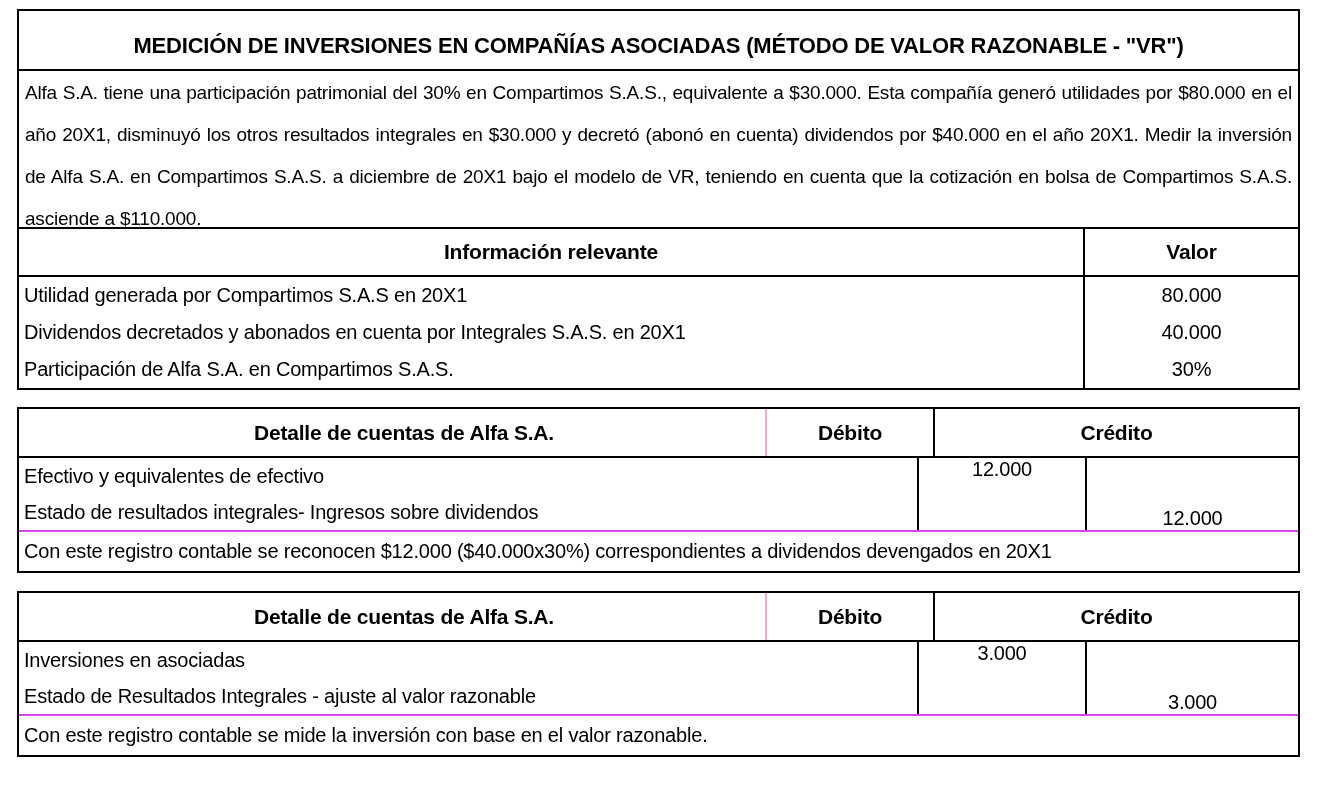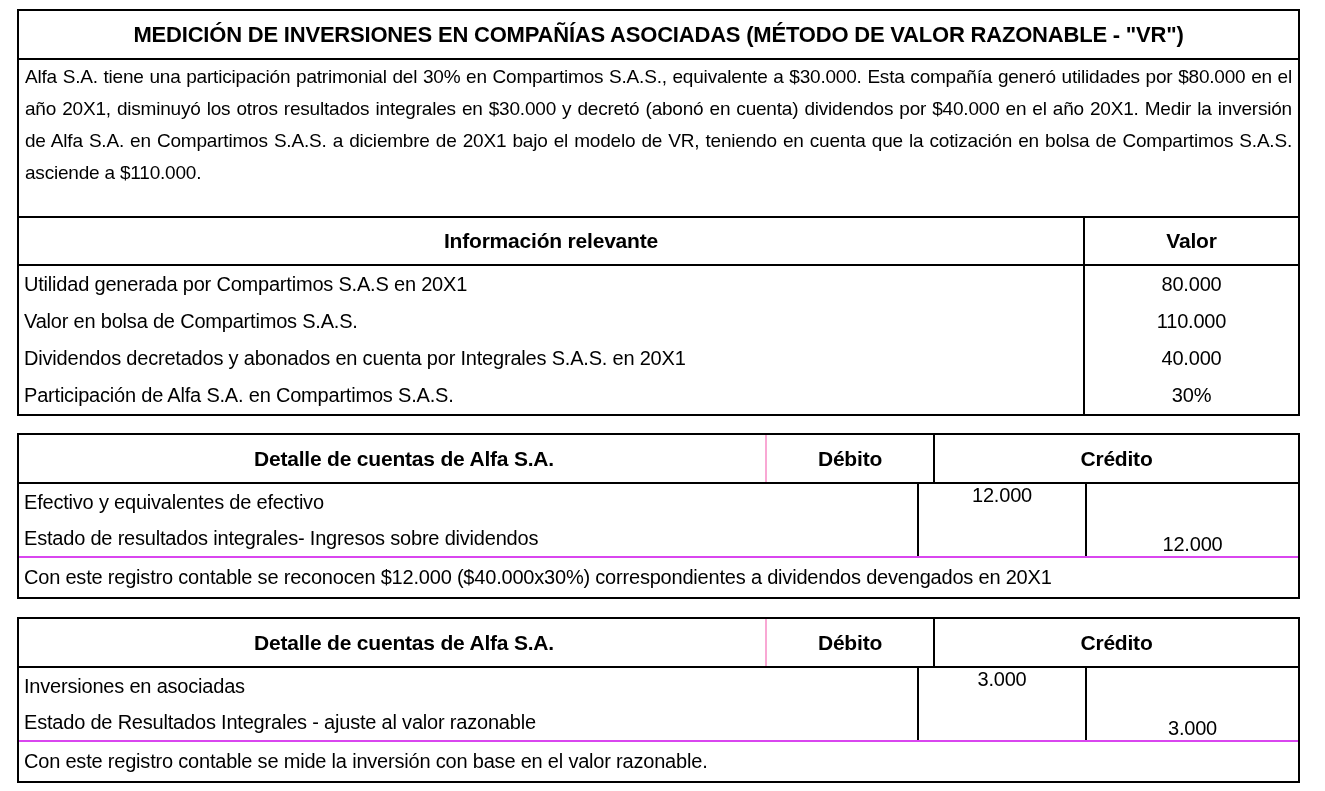--- a/index.html
+++ b/index.html
@@ -11,26 +11,27 @@
   }
   .page { position: absolute; left: 17px; top: 9px; width: 1283px; }
   .tbl { border: 2px solid #000; box-sizing: border-box; background: #fff; }
   .tbl + .tbl { margin-top: 17px; }
 
   
   .t1-title {
     height: 47px; display: flex; align-items: center; justify-content: center;
     font-weight: bold; font-size: 22px; border-bottom: 2px solid #000;
     text-align: center;
+    margin-top: 11px;
   }
   .t1-para {
     box-sizing: border-box; height: 158px; overflow: hidden;
     border-bottom: 2px solid #000;
     padding: 1px 6px 0 6px;
-    font-size: 19px; line-height: 32px; text-align: justify;
+    font-size: 19px; line-height: 42px; text-align: justify;
   }
   .t1-header { display: flex; height: 46px; border-bottom: 2px solid #000; font-weight: bold; font-size: 21px; }
   .t1-header .c1 { width: 1066px; border-right: 2px solid #000; display: flex; align-items: center; justify-content: center; box-sizing: border-box; }
   .t1-header .c2 { flex: 1; display: flex; align-items: center; justify-content: center; }
   .t1-row { display: flex; height: 37px; font-size: 20px; }
   .t1-row .c1 { width: 1066px; border-right: 2px solid #000; display: flex; align-items: center; padding-left: 5px; box-sizing: border-box; }
   .t1-row .c2 { flex: 1; display: flex; align-items: center; justify-content: center; }
 
   
   .jr-header { display: flex; height: 47px; border-bottom: 2px solid #000; font-weight: bold; font-size: 21px; }
@@ -55,24 +56,20 @@
     <div class="t1-title">MEDICIÓN DE INVERSIONES EN COMPAÑÍAS ASOCIADAS (MÉTODO DE VALOR RAZONABLE - "VR")</div>
     <div class="t1-para">Alfa S.A. tiene una participación patrimonial del 30% en Compartimos S.A.S., equivalente a $30.000. Esta compañía generó utilidades por $80.000 en el año 20X1, disminuyó los otros resultados integrales en $30.000 y decretó (abonó en cuenta) dividendos por $40.000 en el año 20X1. Medir la inversión de Alfa S.A. en Compartimos S.A.S. a diciembre de 20X1 bajo el modelo de VR, teniendo en cuenta que la cotización en bolsa de Compartimos S.A.S. asciende a $110.000.</div>
     <div class="t1-header">
       <div class="c1">Información relevante</div>
       <div class="c2">Valor</div>
     </div>
     <div>
       <div class="t1-row">
         <div class="c1">Utilidad generada por Compartimos S.A.S en 20X1</div>
         <div class="c2">80.000</div>
-      </div>
-      <div class="t1-row">
-        <div class="c1">Valor en bolsa de Compartimos S.A.S.</div>
-        <div class="c2">110.000</div>
       </div>
       <div class="t1-row">
         <div class="c1">Dividendos decretados y abonados en cuenta por Integrales S.A.S. en 20X1</div>
         <div class="c2">40.000</div>
       </div>
       <div class="t1-row">
         <div class="c1">Participación de Alfa S.A. en Compartimos S.A.S.</div>
         <div class="c2">30%</div>
       </div>
     </div>

